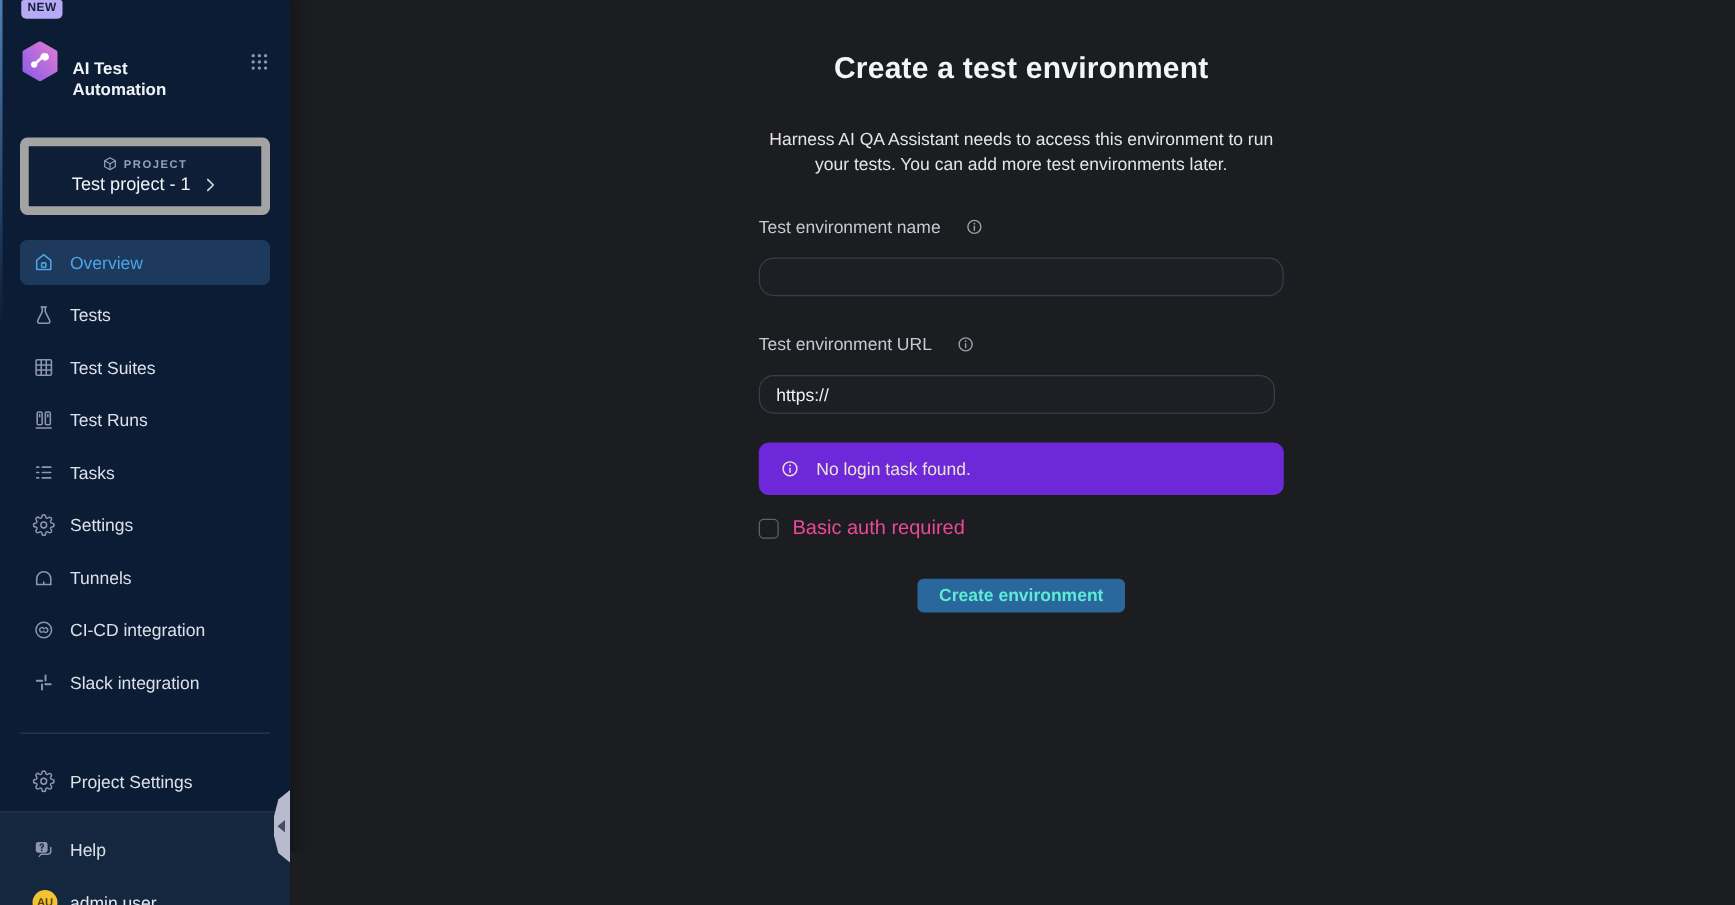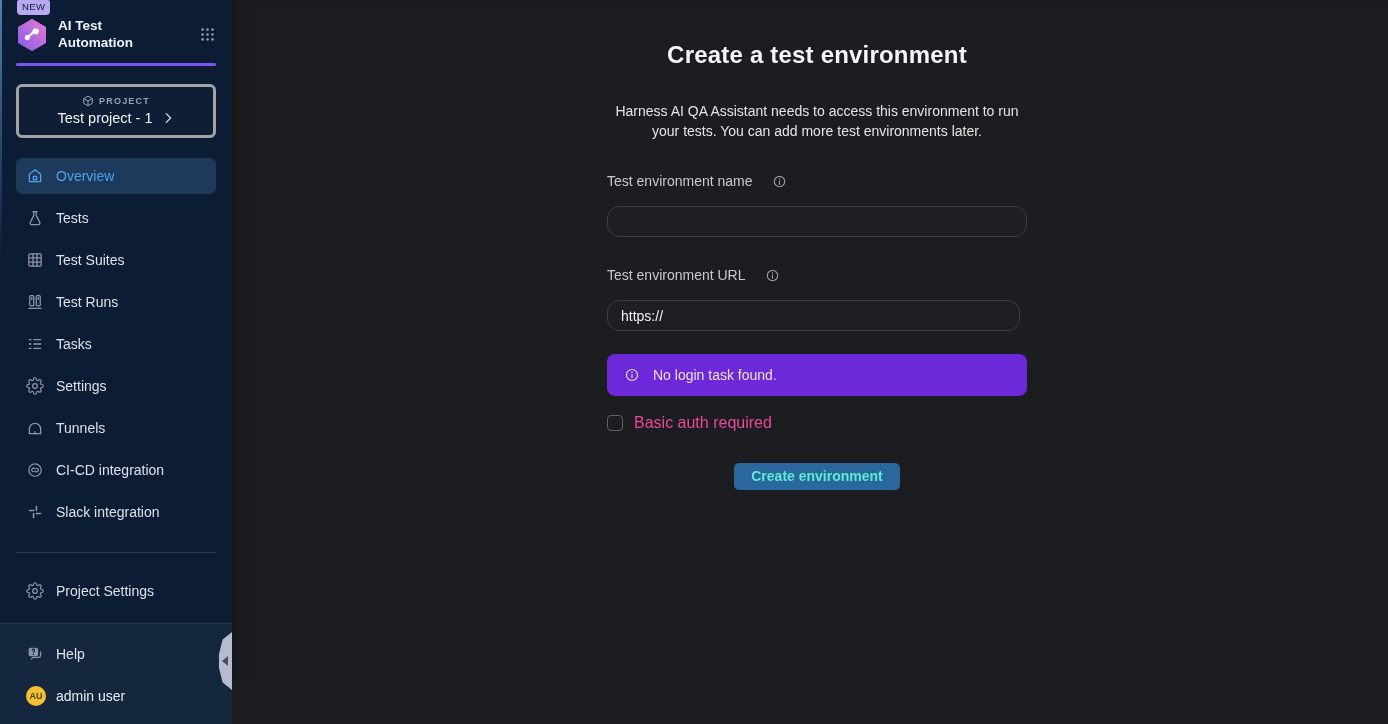--- a/index.html
+++ b/index.html
@@ -15,29 +15,29 @@
     position:absolute; left:0; top:0; width:232px; height:724px;
     background:#0c1c34; display:flex; flex-direction:column; z-index:2;
   }
   .edge-glow {
     position:absolute; left:0; top:0; width:2px; height:260px;
     background:linear-gradient(#4e80b5, rgba(78,128,181,0)); z-index:6;
   }
   .new-badge {
     position:absolute; top:0; left:17px;
     background:#b7a9f3; color:#141d38;
-    font-size:9.5px; font-weight:normal; letter-spacing:.4px;
+    font-size:9.5px; font-weight:bold; letter-spacing:.4px;
     padding:2px 5px 3px; border-radius:2px 2px 4px 4px; line-height:1;text-align:center;
   }
   .brand-row { display:flex; align-items:center; gap:10px; padding:18px 16px 11px; }
-  .brand-name { font-size:13.5px; font-weight:bold; color:#f0f3f7; line-height:1.25; }
+  .brand-name { font-size:13.5px; font-weight:bold; color:#f0f3f7; line-height:1.25;margin-top:29px; }
   .apps-btn { margin-left:auto; color:#8d96aa; cursor:pointer; display:flex; }
   .accent-line { height:3px; background:#7b57ee; margin:0 16px; border-radius:2px; }
   .project-box {
-    margin:18px 16px 0; border:3px solid #a3a3a3; border-radius:6px;
+    margin:18px 16px 0; border:7px solid #a3a3a3; border-radius:6px;
     padding:8px 10px 9px; display:flex; flex-direction:column; align-items:center;
     cursor:pointer; background:rgba(255,255,255,0.012);
   }
   .project-kicker {
     display:flex; align-items:center; gap:5px;
     font-size:9px; font-weight:bold; letter-spacing:1.2px; color:#97a1b6;
   }
   .project-name-row { display:flex; align-items:center; gap:8px; margin-top:3px; }
   .project-name { font-size:14.5px; color:#f2f5f9; }
   .nav { padding:0 16px; margin-top:20px; }

